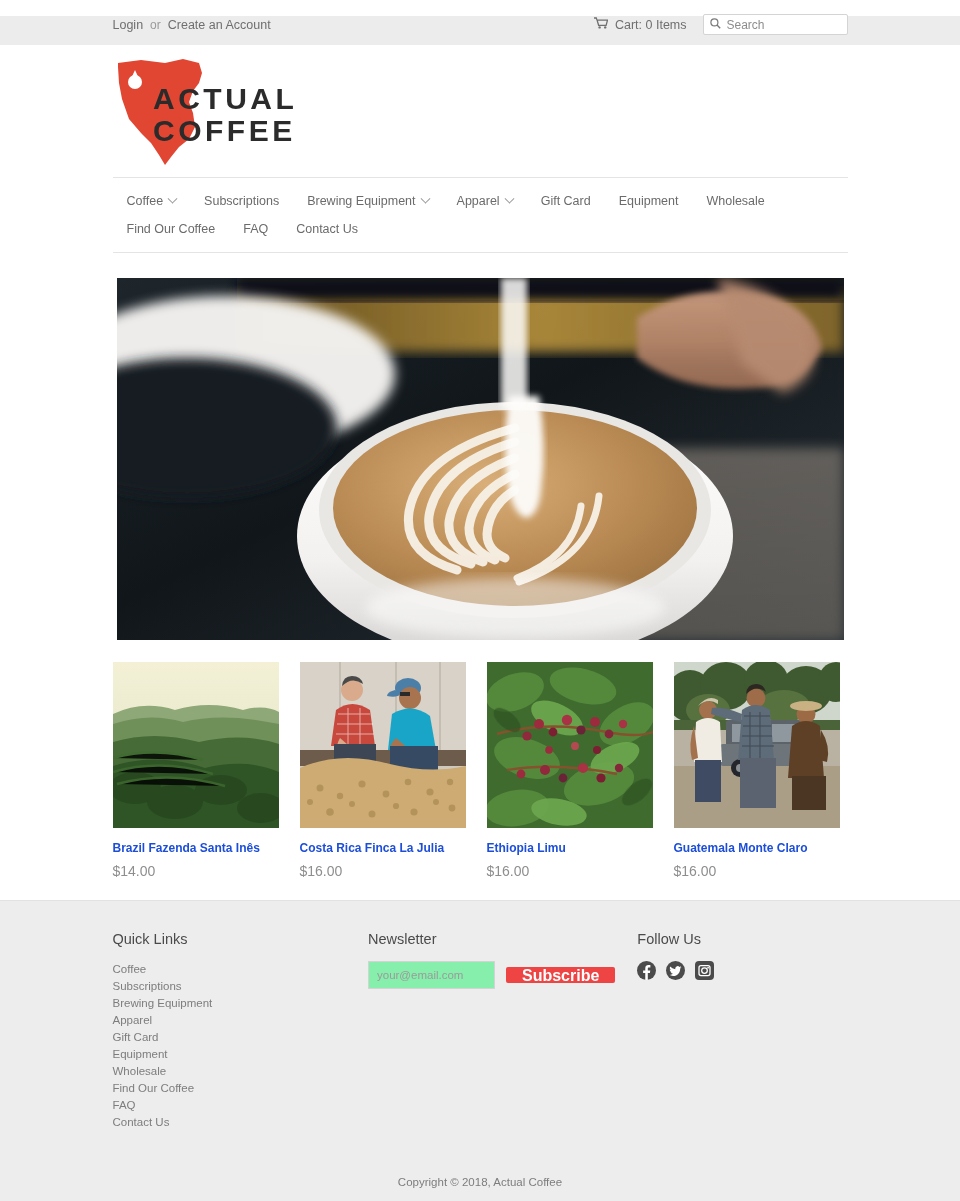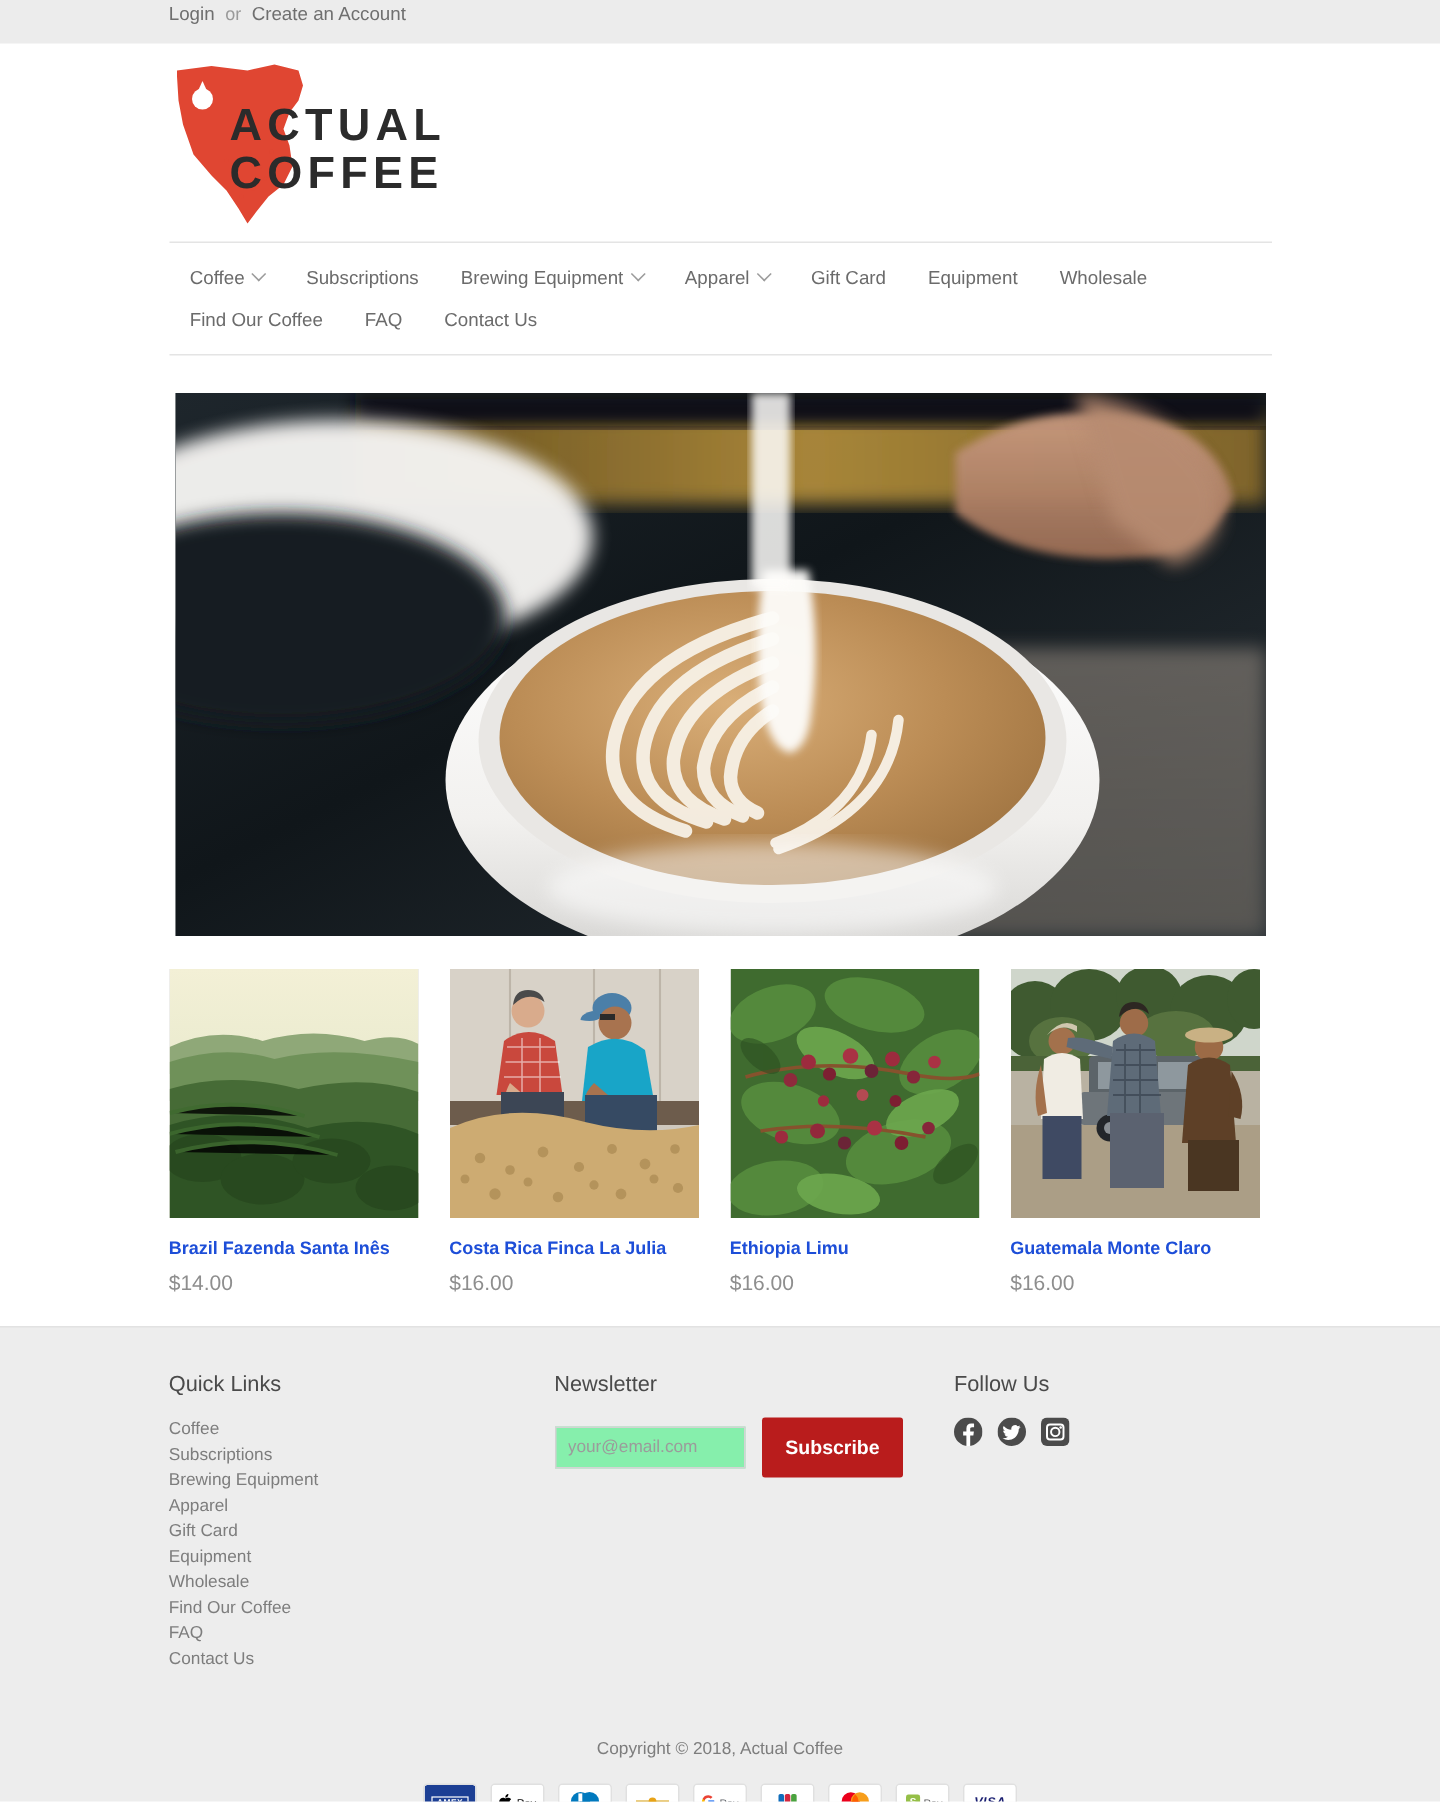--- a/index.html
+++ b/index.html
@@ -15,21 +15,21 @@
   }
 
   
   .topbar {
     height: 29px;
     background: #ececec;
     position: relative;
   }
   .topbar-inner {
     width: 735px;
-    margin: 0 auto;
+    margin: 16px auto;
     height: 17px;
     display: flex;
     align-items: center;
     justify-content: space-between;
     position: relative;
   }
   .topbar-left {
     display: flex;
     align-items: center;
     gap: 7px;
@@ -202,27 +202,27 @@
     border: 1px solid #d3d3d3;
     background: #86efac;
     padding: 0 8px;
     font-family: "Liberation Sans", sans-serif;
     font-size: 11.5px;
     color: #555;
     outline: none;
   }
   .news-input::placeholder { color: #9b9b9b; }
   .subscribe-btn {
-    height: 40px;
+    height: 16px;
     padding: 0 16px;
-    background: #b91c1c;
+    background: #ef4444;
     color: #fff;
     border: 0;
     font-family: "Liberation Sans", sans-serif;
-    font-size: 13px;
+    font-size: 16px;
     font-weight: bold;
     cursor: pointer;
     border-radius: 2px;
   }
 
   .social-row { display: flex; gap: 10px; align-items: center; }
   .social-row svg { display: block; cursor: pointer; }
 
   .copyright {
     text-align: center;
@@ -253,20 +253,42 @@
 <body>
 
 <div class="topbar">
   <div class="topbar-inner">
     <div class="topbar-left">
       <a>Login</a>
       <span class="sep">or</span>
       <a>Create an Account</a>
     </div>
 
+    <div class="topbar-right">
+      <div class="cart-link">
+        <span class="cart-icon">
+          <svg width="14" height="12" viewBox="0 0 14 12">
+            <path d="M0 1h2.3l.5 1.6M3.1 3.2h10.4l-1.4 5.1H4.6L3.1 3.2z" fill="none" stroke="#6f6f6f" stroke-width="1.3"></path>
+            <circle cx="5.6" cy="10.4" r="1.2" fill="#6f6f6f"></circle>
+            <circle cx="11.2" cy="10.4" r="1.2" fill="#6f6f6f"></circle>
+          </svg>
+        </span>
+        <span>Cart: 0 Items</span>
+      </div>
+
+      <div class="search-box">
+        <span>
+          <svg width="11" height="11" viewBox="0 0 11 11">
+            <circle cx="4.4" cy="4.4" r="3.5" fill="none" stroke="#7a7a7a" stroke-width="1.2"></circle>
+            <line x1="7" y1="7" x2="10.2" y2="10.2" stroke="#7a7a7a" stroke-width="1.4"></line>
+          </svg>
+        </span>
+        <input type="text" placeholder="Search" style="">
+      </div>
+    </div>
   </div>
 </div>
 
 <div class="header">
   <div class="logo">
     <svg width="182" height="110" viewBox="0 0 182 110">
       <path d="M5,10 L5,6 L28,3 L52,6 L70,2 L86,6 L89,16 L86,26 L80,34 L76,45
                L80,56 L82,70 L76,82 L66,90 L58,100 L52,108 L46,98 L38,86
                L28,76 L16,62 L9,42 L6,26 Z" fill="#e04632"></path>
       <circle cx="22" cy="25" r="7" fill="#ffffff"></circle>

